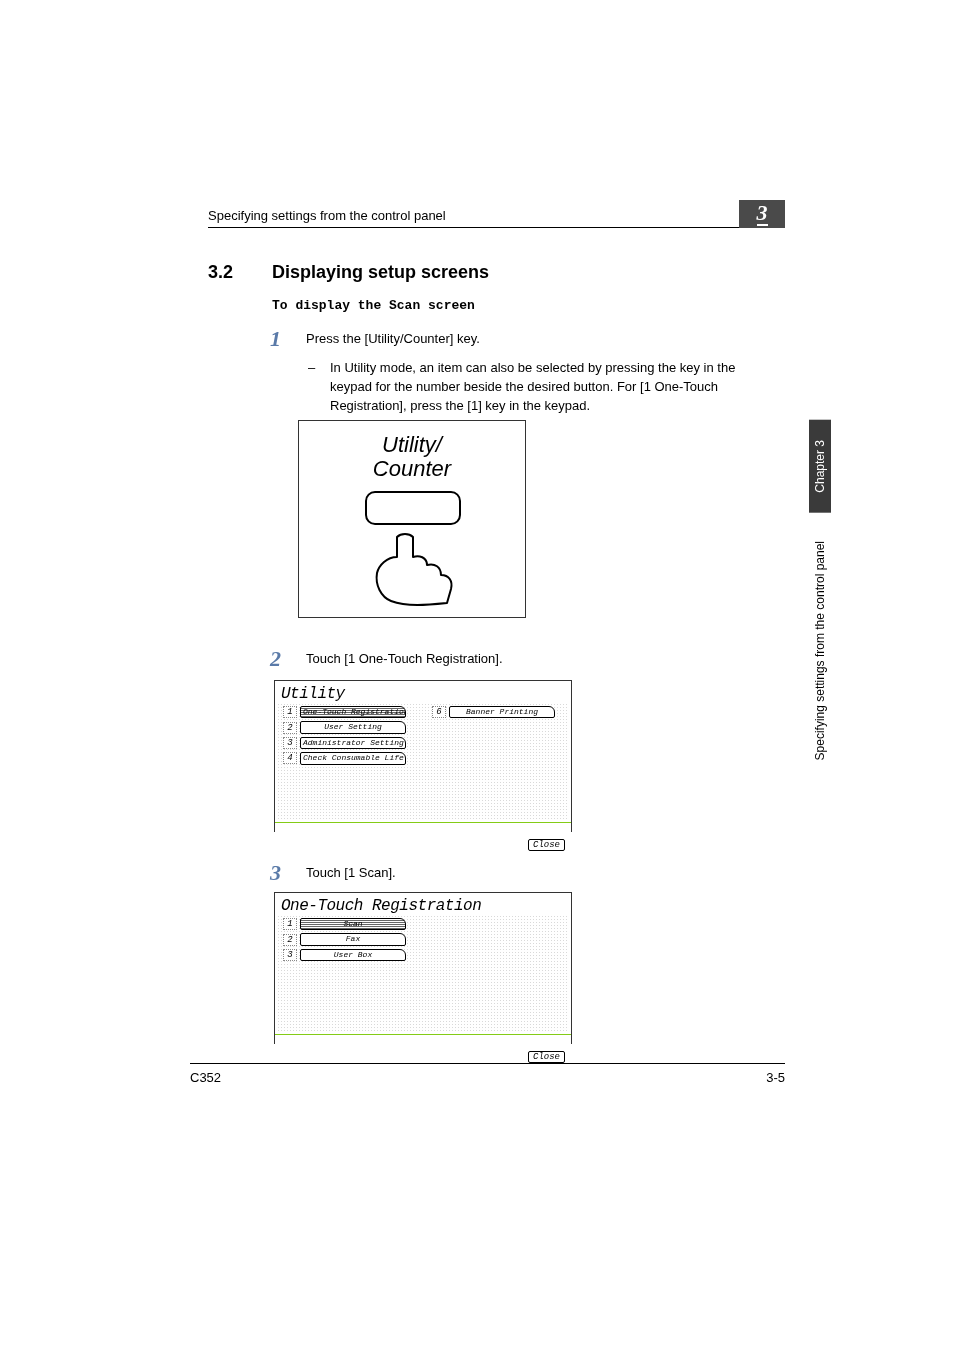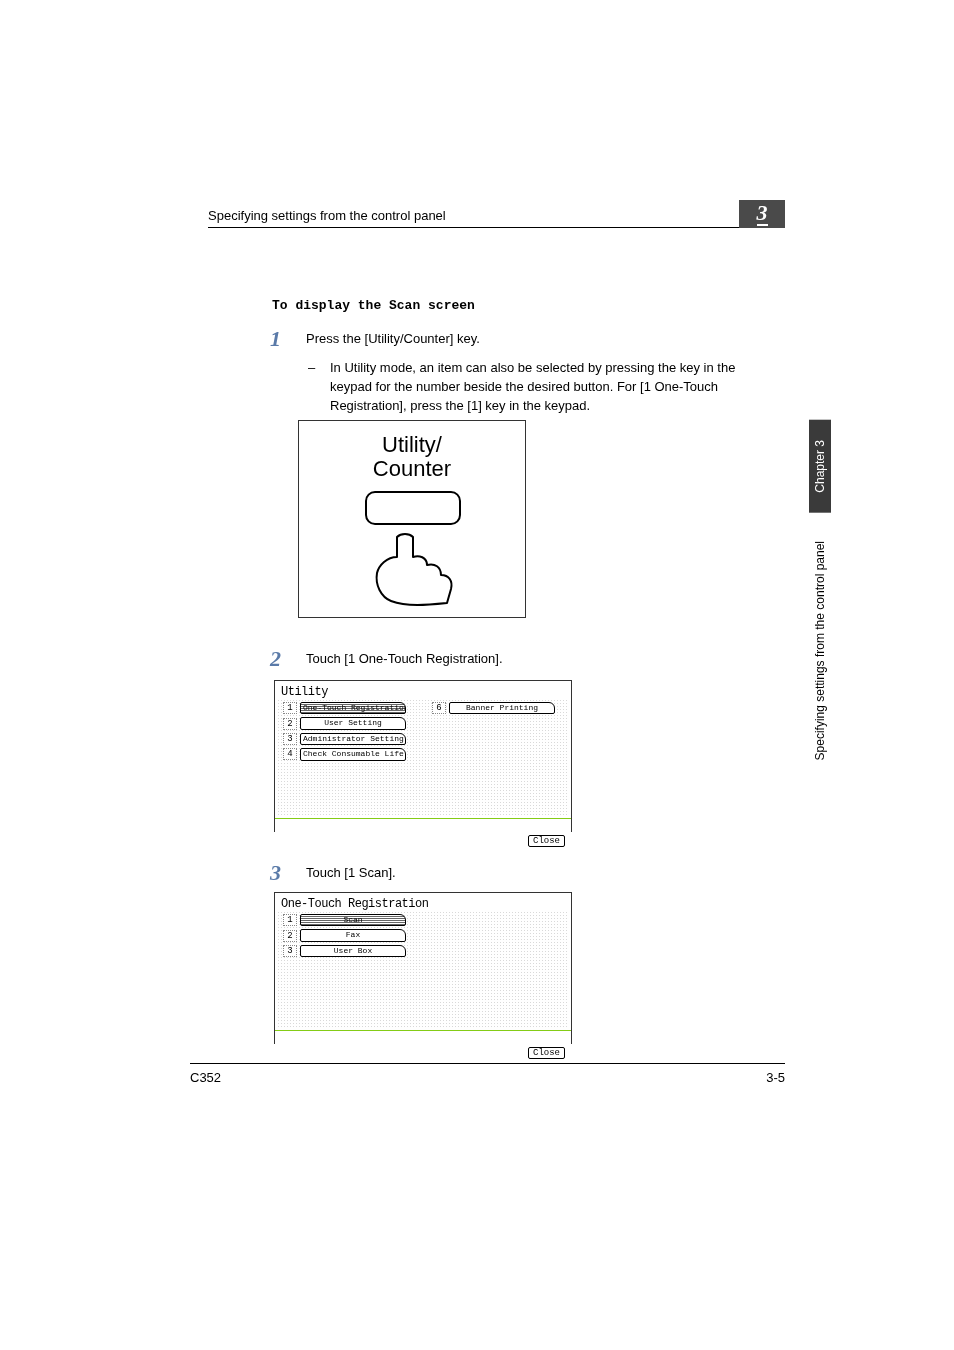--- a/index.html
+++ b/index.html
@@ -107,20 +107,21 @@
     left: -22px; top: 0;
   }
   .step1 { top: 330px; }
   .step2 { top: 650px; }
   .step3 { top: 864px; }
   
   .img-frame {
     position: absolute;
     border: 1px solid #333;
     background: #fff;
+    font-style: italic;
   }
   .frame1 { top: 420px; left: 298px; width: 226px; height: 196px; }
   .frame2 { top: 680px; left: 274px; width: 296px; height: 150px; }
   .frame3 { top: 892px; left: 274px; width: 296px; height: 150px; }
   
   .utility-label {
     position: absolute;
     top: 12px; left: 0; right: 0;
     text-align: center;
     font-family: Arial, sans-serif;
@@ -137,21 +138,21 @@
     background: #fff;
   }
   .hand {
     position: absolute;
     bottom: 10px;
     left: 58px;
   }
   
   .panel-title {
     font-family: "Courier New", monospace;
-    font-size: 12px;
+    font-size: 16px;
     padding: 4px 6px 0 6px;
     letter-spacing: -0.5px;
   }
   .panel-body {
     padding: 3px 6px 6px 6px;
     display: flex;
     flex-direction: column;
     gap: 3px;
     position: relative;
     background-image: radial-gradient(#d9d9d9 0.8px, transparent 0.8px);
@@ -233,20 +234,24 @@
 
 <div class="page">
 
   <div class="header">
     <span class="header-title">Specifying settings from the control panel</span>
   </div>
   <div class="chapter-num-box">
     <span>3</span>
   </div>
 
+  <div class="section-heading">
+    <span class="num">3.2</span>
+    <span>Displaying setup screens</span>
+  </div>
 
   <div class="sub-heading">To display the Scan screen</div>
 
   <div class="step step1">
     <div class="step-num">1</div>
     <div class="step-text">Press the [Utility/Counter] key.</div>
     <div class="step-note">
       <span class="dash">–</span>
       <span>In Utility mode, an item can also be selected by pressing the key in the keypad for the number beside the desired button. For [1 One-Touch Registration], press the [1] key in the keypad.</span>
     </div>

